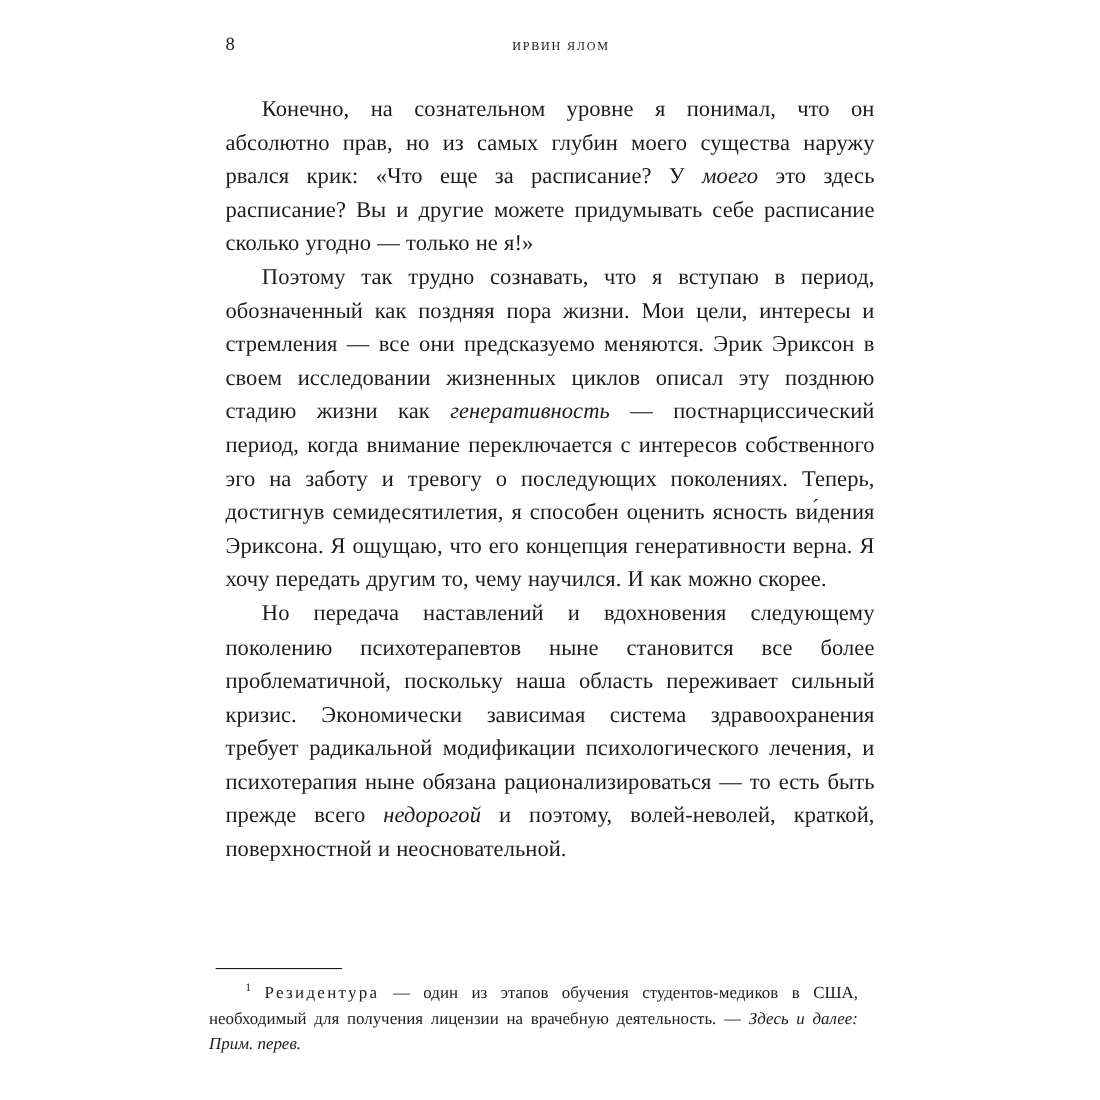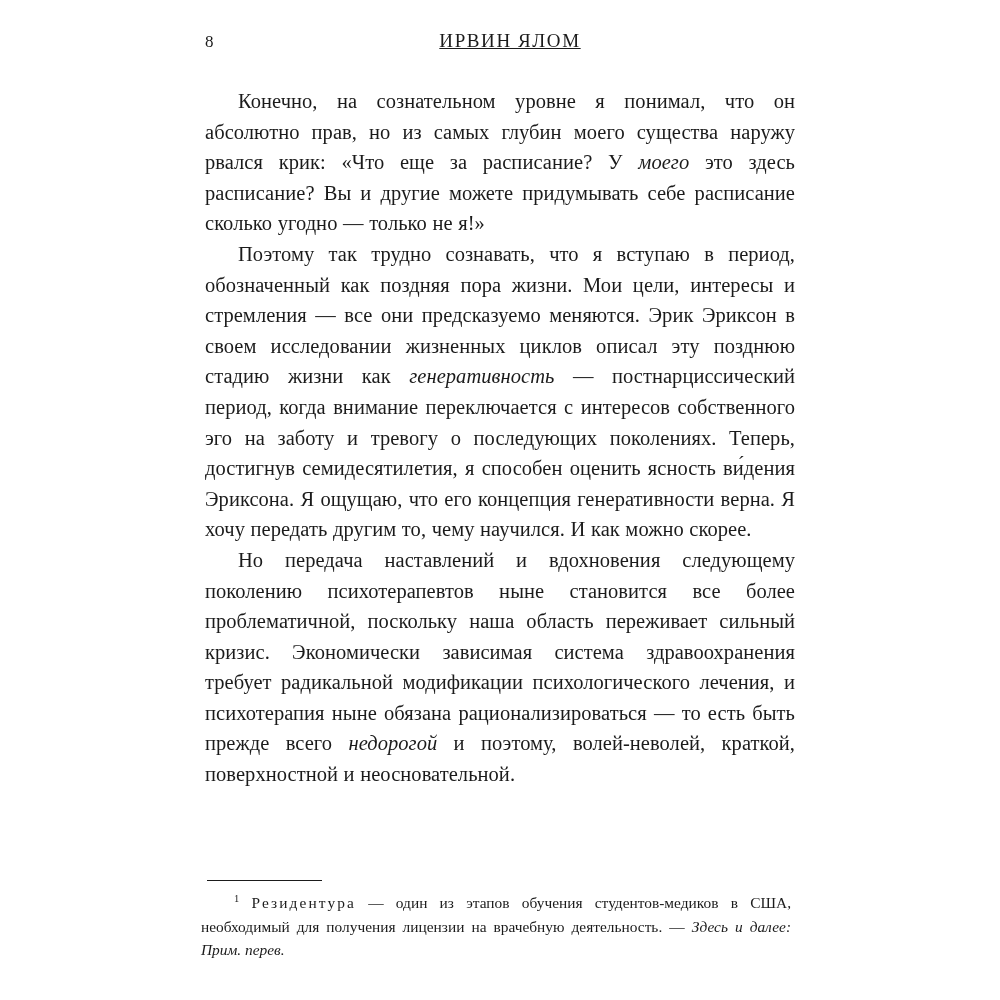--- a/index.html
+++ b/index.html
@@ -35,40 +35,39 @@
   }
   .folio {
     width: 60px;
     text-align: left;
     font-size: 17px;
   }
   .head-title {
     flex: 1;
     text-align: center;
     letter-spacing: 1.6px;
-    font-size: 19px;
+    font-size: 11px;
     padding-right: 40px;
-    text-decoration: underline;
   }
   .body-text p {
     margin: 0;
     text-align: justify;
     text-justify: inter-word;
     text-indent: 33px;
     font-size: 20.5px;
     line-height: 30.6px;
     letter-spacing: 0.05px;
     word-spacing: 0.4px;
     -webkit-hyphens: manual;
     hyphens: manual;
   }
   em { font-style: italic; }
   .footnote-zone {
     position: absolute;
-    left: 201px;
+    left: 190px;
     top: 880px;
     width: 590px;
   }
   .footnote-rule {
     width: 115px;
     height: 1px;
     background: #1b1b1b;
     margin: 0 0 10px 6px;
   }
   .footnote {

